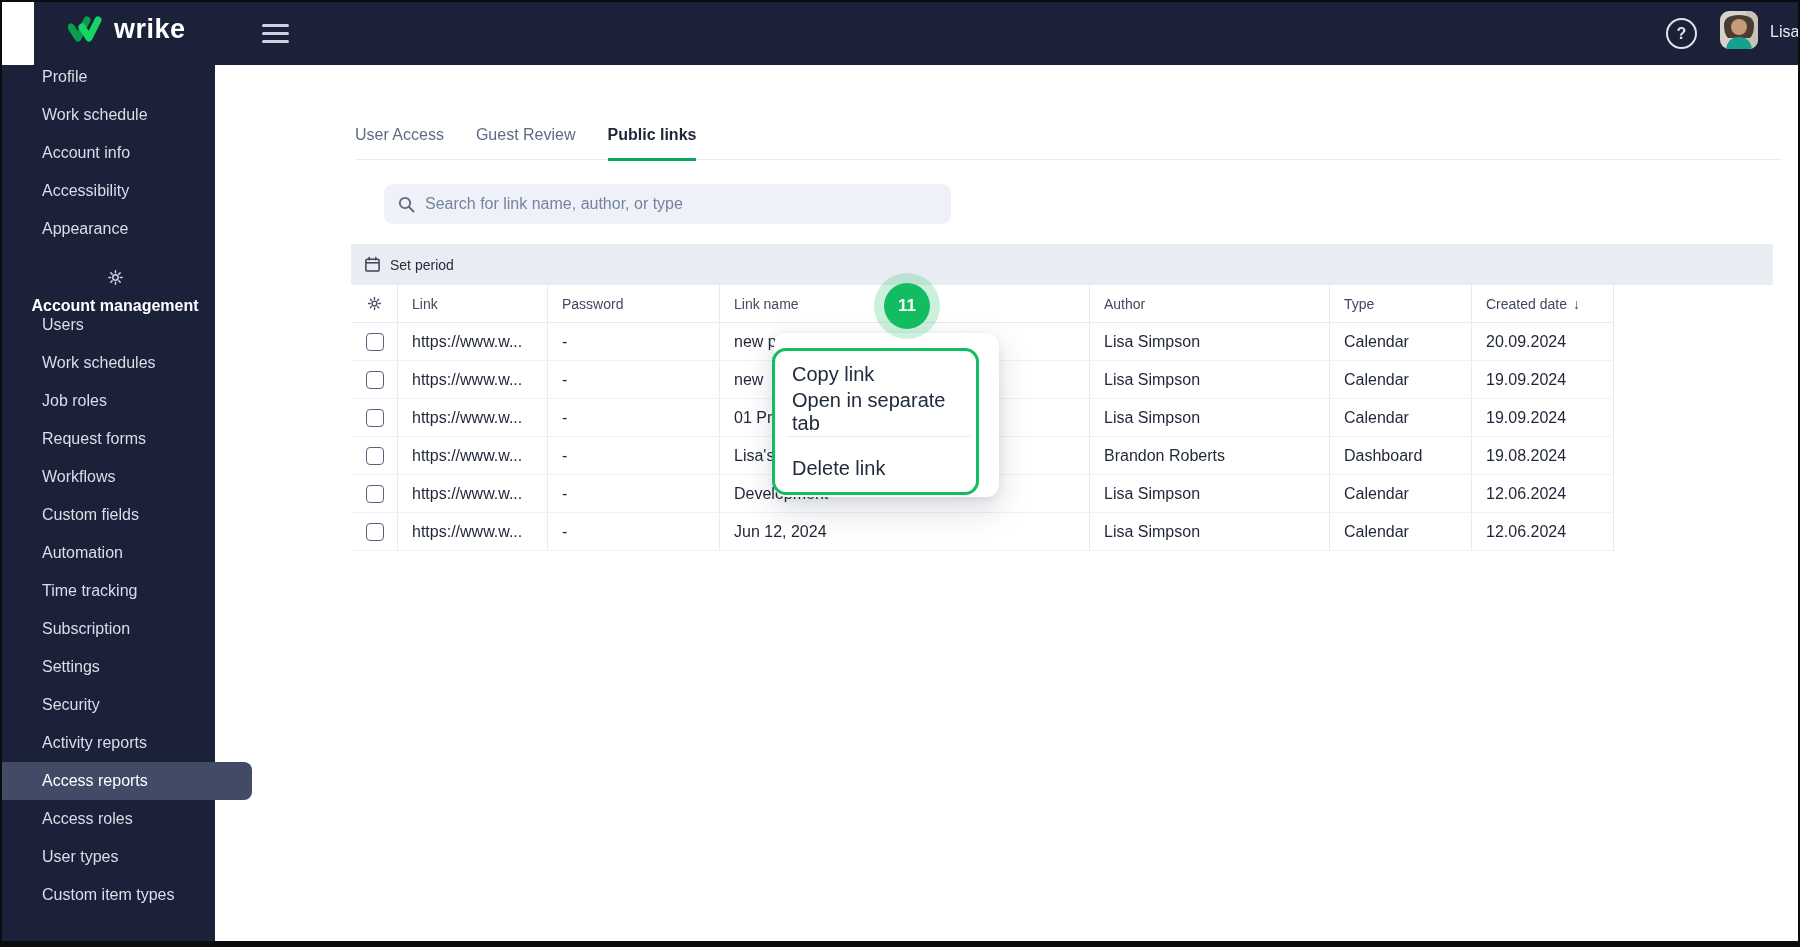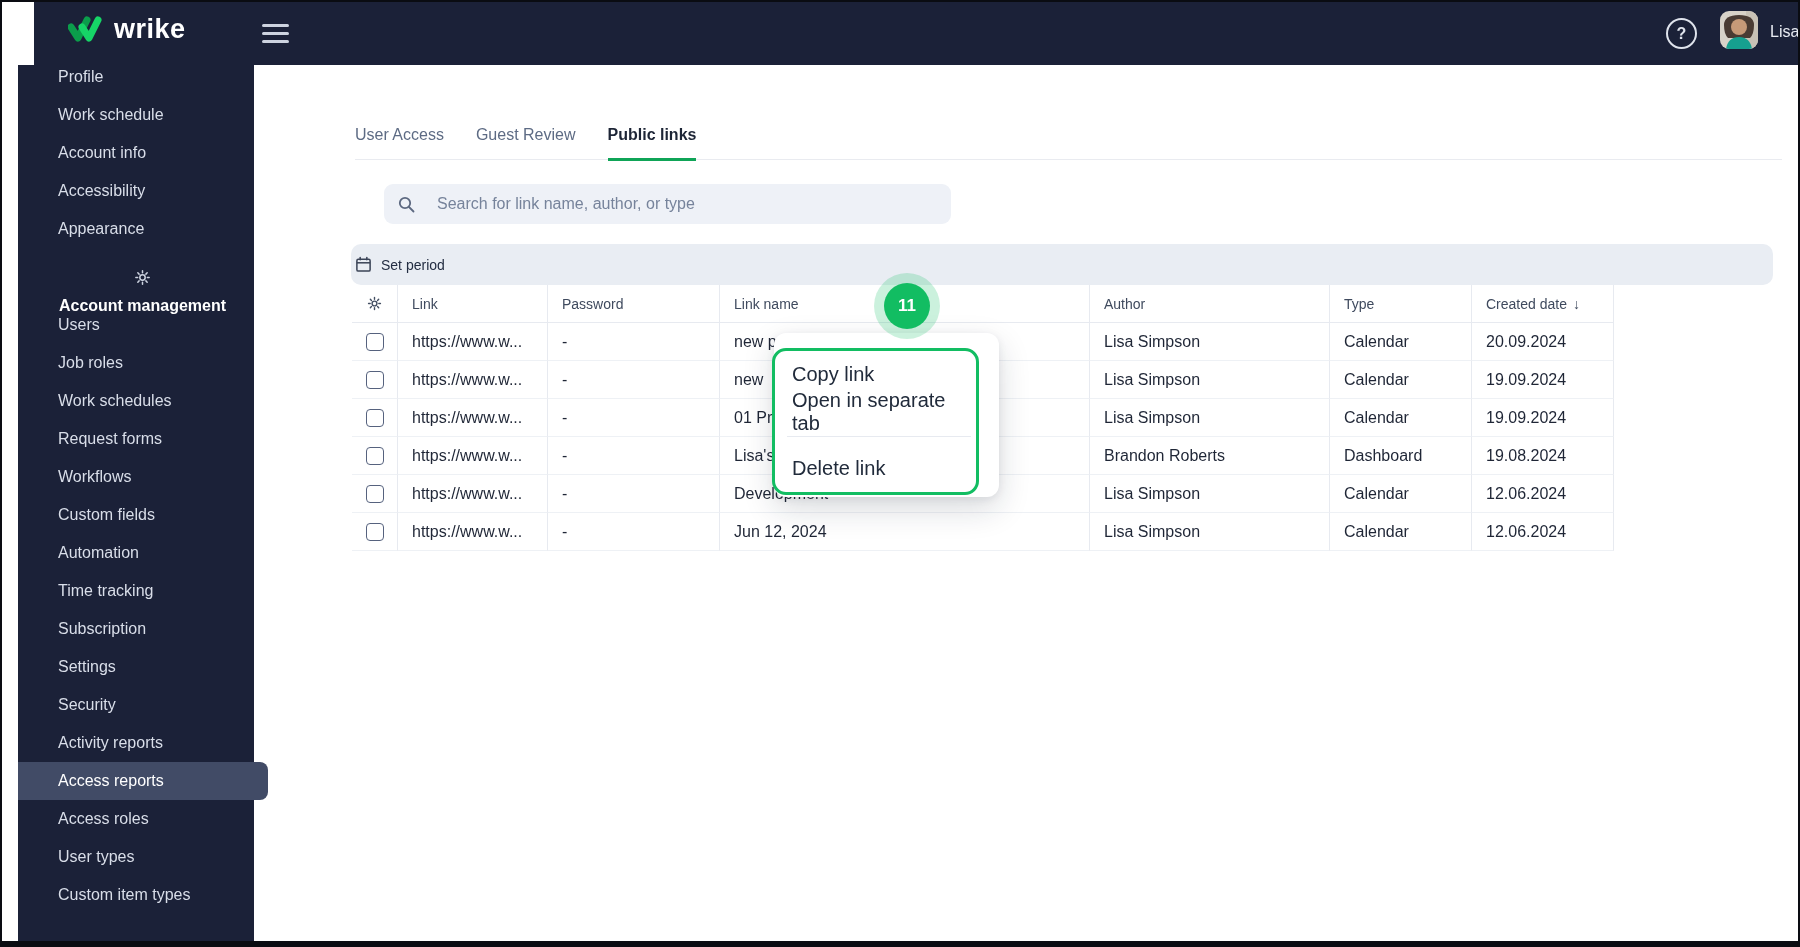--- a/index.html
+++ b/index.html
@@ -31,24 +31,23 @@
     border:2px solid #dfe3ec; border-radius:50%; color:#dfe3ec;
     display:flex; align-items:center; justify-content:center;
     font-size:16px; font-weight:bold; cursor:pointer;
   }
   .avatar { position:absolute; left:1686px; top:9px; width:38px; height:38px; border-radius:9px; overflow:hidden; cursor:pointer; }
   .username { position:absolute; left:1736px; top:21px; color:#e8ebf2; font-size:16px; cursor:pointer;text-align:right; }
   .chevron-down { position:absolute; left:1775px; top:27px; width:11px; height:11px; cursor:pointer; }
 
   
   .sidebar {
-    position:absolute; left:0; top:63px; bottom:0; width:236px;
+    position:absolute; left:0; top:63px; bottom:0; width:213px;
     background: var(--navy, #1b2138);
     z-index: 4;
-    margin-left: 16px;
   }
   .nav { margin-top:-7px; }
   .nav-item {
     height:38px; display:flex; align-items:center;
     padding-left:40px; font-size:16px; color:var(--sidebar-text,#d9dee9);
     cursor:pointer; white-space:nowrap;
   }
   .nav-section {
     height:38px; margin-top:20px; display:flex; align-items:center; gap:10px;
     padding-left:13px; font-size:16px; font-weight:bold; color:#ffffff; cursor:pointer;flex-direction:column;
@@ -74,29 +73,29 @@
     margin-bottom:-2px; padding-bottom:14px;
   }
 
   .search {
     position:absolute; left:115px; top:119px; width:567px; height:40px;
     background:var(--search-bg,#eef1f7); border-radius:9px;
     display:flex; align-items:center; padding:0 14px; gap:10px;
   }
   .search input {
     border:none; outline:none; background:transparent; flex:1;
-    font-size:16px; color:#2a3346; font-family:"Liberation Sans",sans-serif;margin-left:12px;
+    font-size:16px; color:#2a3346; font-family:"Liberation Sans",sans-serif;
   }
   .search input::placeholder { color:#76839b; }
   .search .icon { color:#5c6880; display:flex; }
 
   .setbar {
     position:absolute; left:82px; top:179px; width:1422px; height:41px;
-    background:var(--setbar-bg,#e9edf3); border-radius:10px;
-    display:flex; align-items:center; gap:9px; padding-left:4px;
+    background:var(--setbar-bg,#e9edf3); border-radius:1px;
+    display:flex; align-items:center; gap:9px; padding-left:13px;
   }
   .setbar-btn { display:flex; align-items:center; gap:9px; cursor:pointer; color:#2b3650; }
   .setbar-btn .label { font-size:14px; color:#232d42; }
   .setbar .icon { color:#3a4356; display:flex; }
 
   
   .table { position:absolute; left:83px; top:220px; width:1262px; }
   .tr {
     display:grid;
     grid-template-columns: 46px 150px 172px 370px 240px 142px 142px;
@@ -206,22 +205,22 @@
             <g stroke="currentColor" stroke-width="1.9" fill="none" stroke-linecap="round">
               <circle cx="12" cy="12" r="3.4"></circle>
               <path d="M12 3.6v2.3M12 18.1v2.3M3.6 12h2.3M18.1 12h2.3M6.1 6.1l1.6 1.6M16.3 16.3l1.6 1.6M17.9 6.1l-1.6 1.6M7.7 16.3l-1.6 1.6"></path>
             </g>
           </svg>
         </span>
         <span>Account management</span>
       </div>
 
       <div class="nav-item">Users</div>
+      <div class="nav-item">Work schedules</div>
       <div class="nav-item">Job roles</div>
-      <div class="nav-item">Work schedules</div>
       <div class="nav-item">Request forms</div>
       <div class="nav-item">Workflows</div>
       <div class="nav-item">Custom fields</div>
       <div class="nav-item">Automation</div>
       <div class="nav-item">Time tracking</div>
       <div class="nav-item">Subscription</div>
       <div class="nav-item">Settings</div>
       <div class="nav-item">Security</div>
       <div class="nav-item">Activity reports</div>
       <div class="nav-item selected">Access reports</div>

